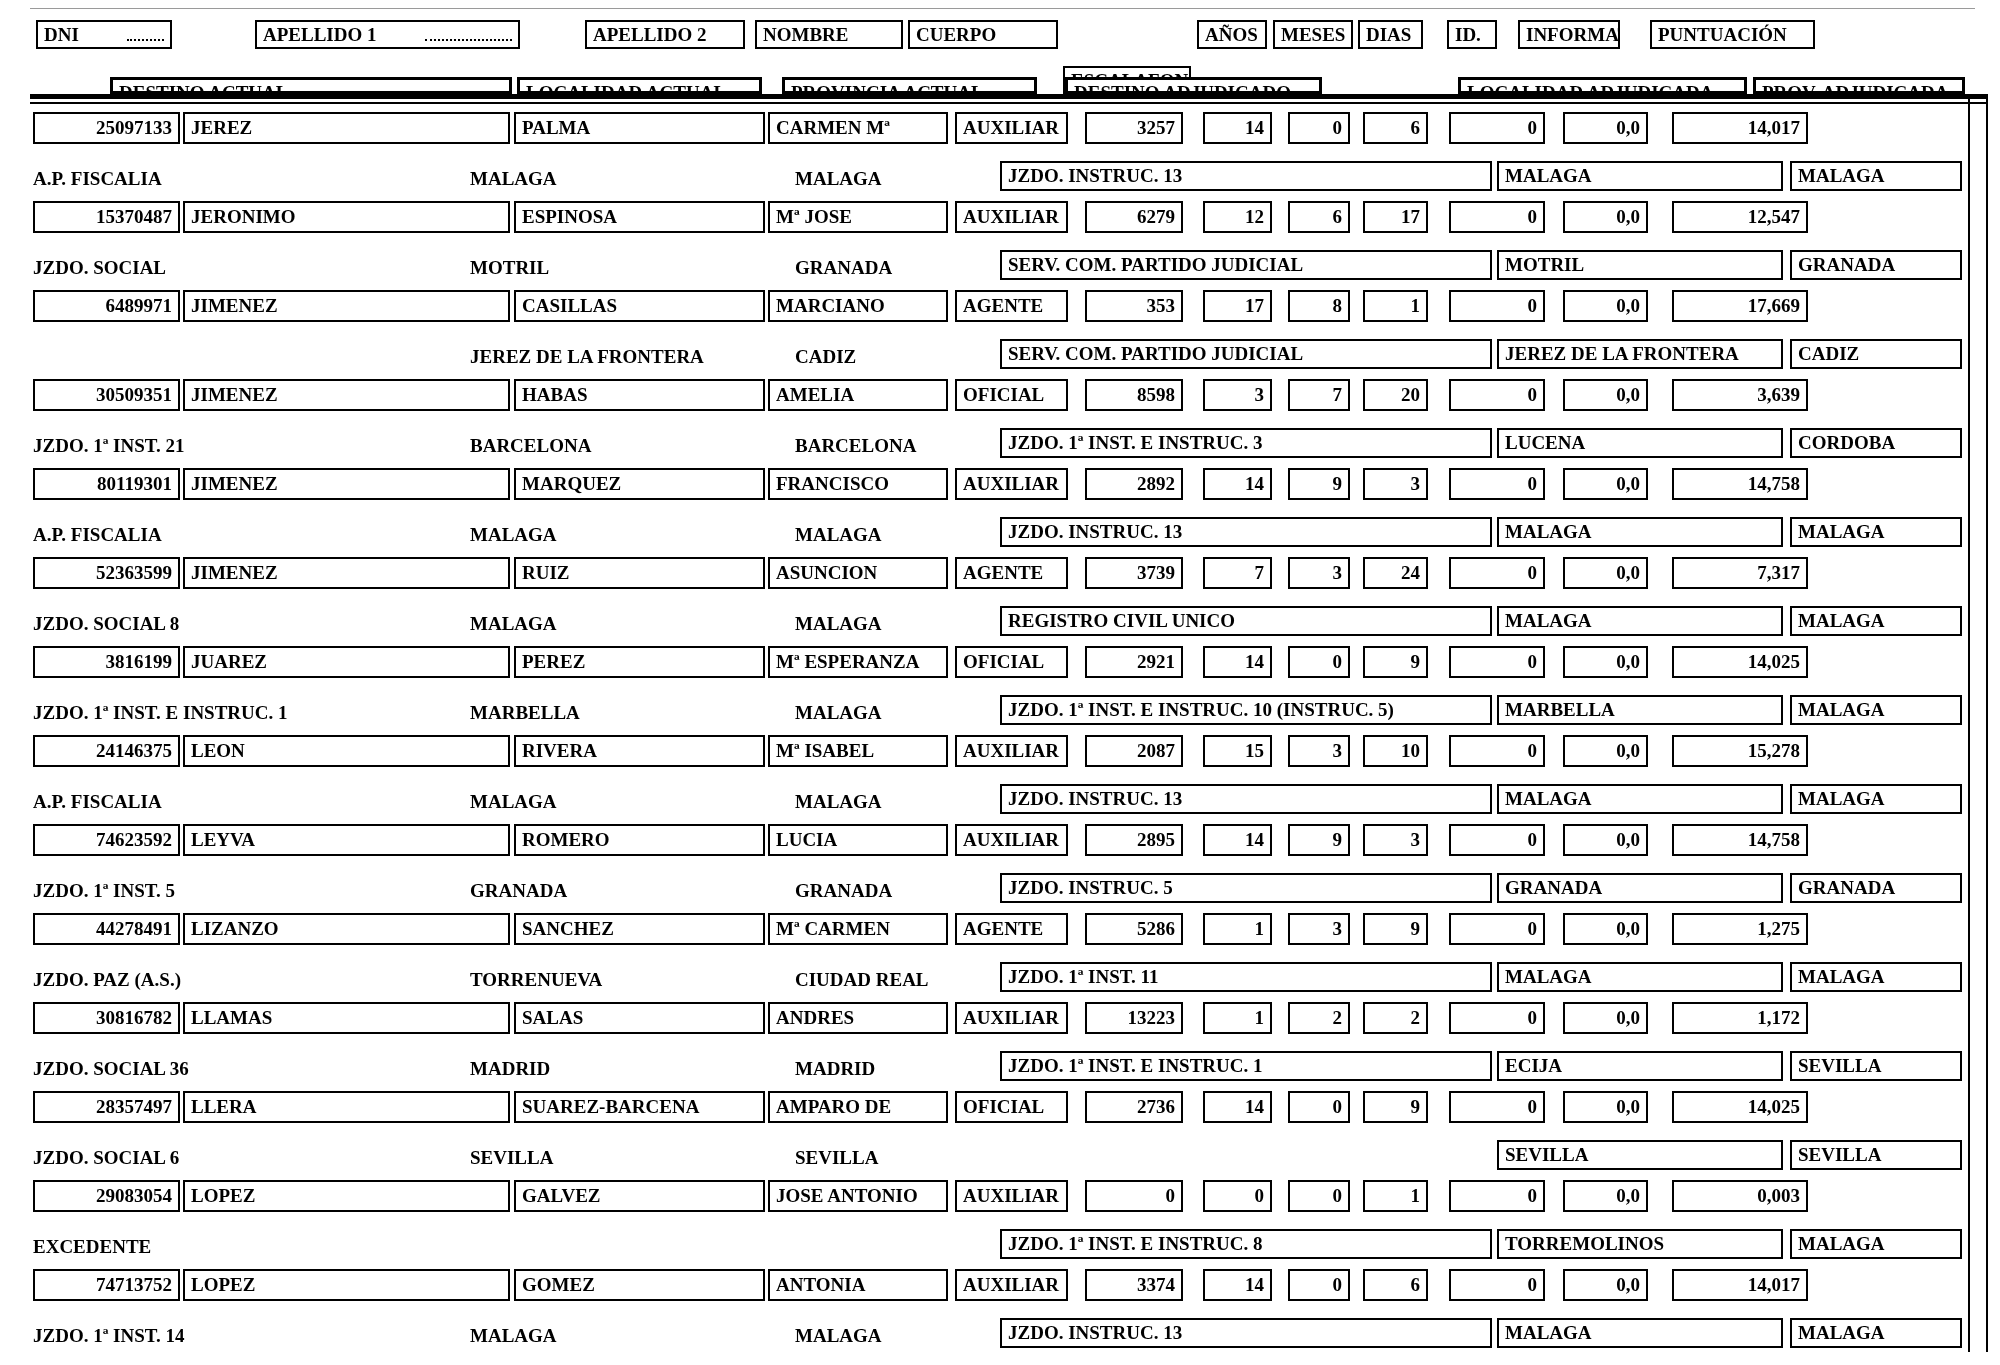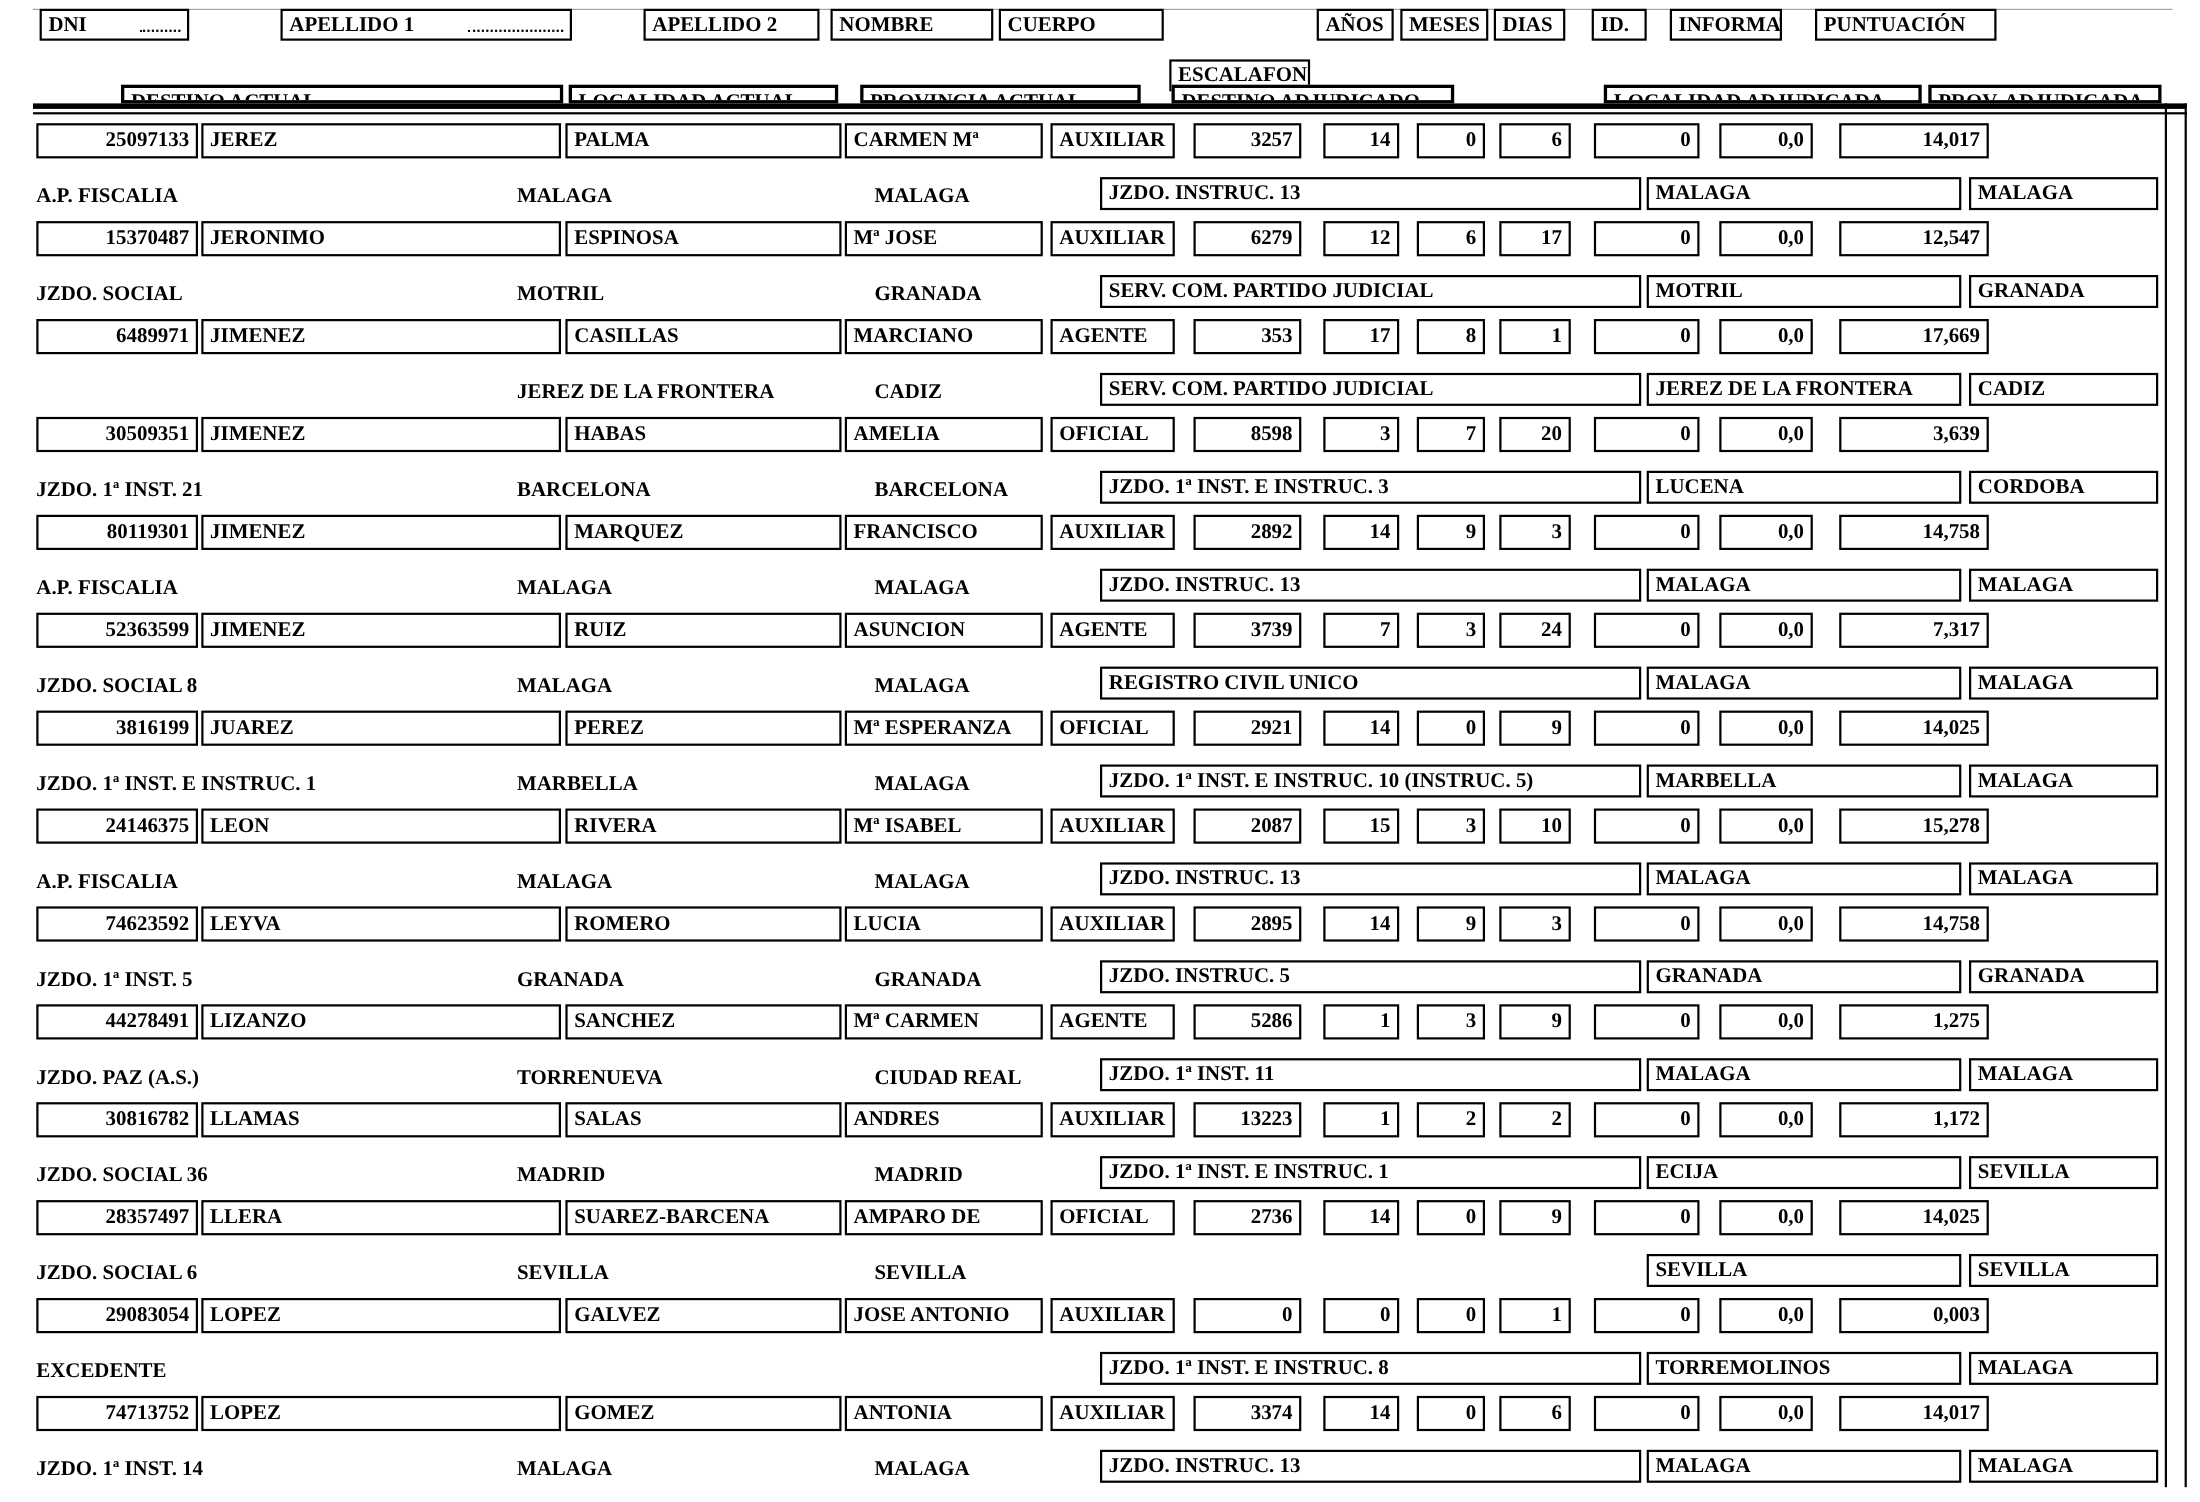--- a/index.html
+++ b/index.html
@@ -29,21 +29,21 @@
   .txt {
     position: absolute;
     height: 30px;
     font-size: 19px;
     line-height: 30px;
     white-space: nowrap;
   }
   .num { text-align: right; }
 
   
-  .hdr1 { top: 8px; height: 29px; line-height: 24px; display: flex; align-items: center; gap: 42px; }
+  .hdr1 { top: 20px; height: 29px; line-height: 24px; display: flex; align-items: center; gap: 42px; }
   .h-dni   { left: 36px;   width: 136px; }
   .h-ap1   { left: 255px;  width: 265px; }
   .h-ap2   { left: 585px;  width: 160px; }
   .h-nom   { left: 755px;  width: 148px; }
   .h-cue   { left: 908px;  width: 150px; }
   .h-esc   { left: 1063px; width: 128px; margin-top: 46px; }
   .h-anos  { left: 1197px; width: 70px; }
   .h-mes   { left: 1273px; width: 80px; }
   .h-dias  { left: 1358px; width: 65px; }
   .h-id    { left: 1447px; width: 50px; align-items: flex-end; }

